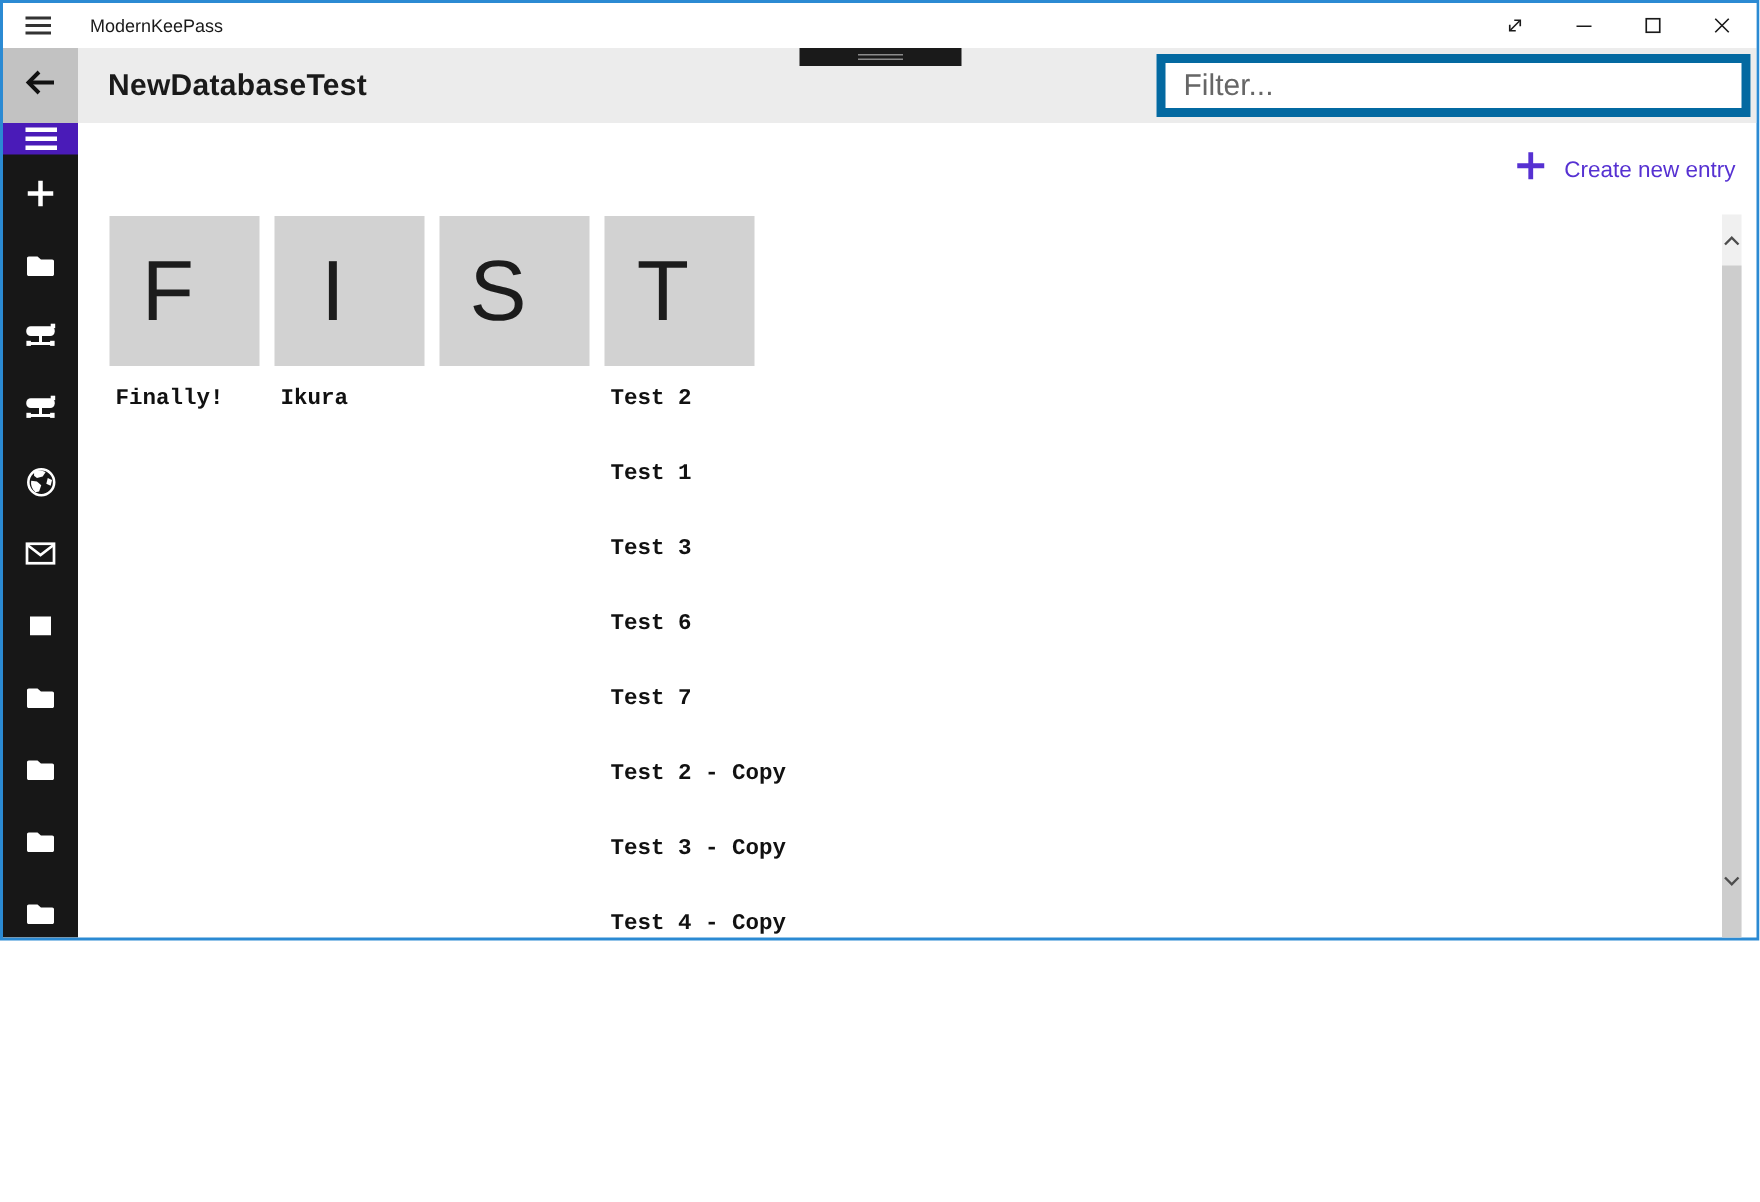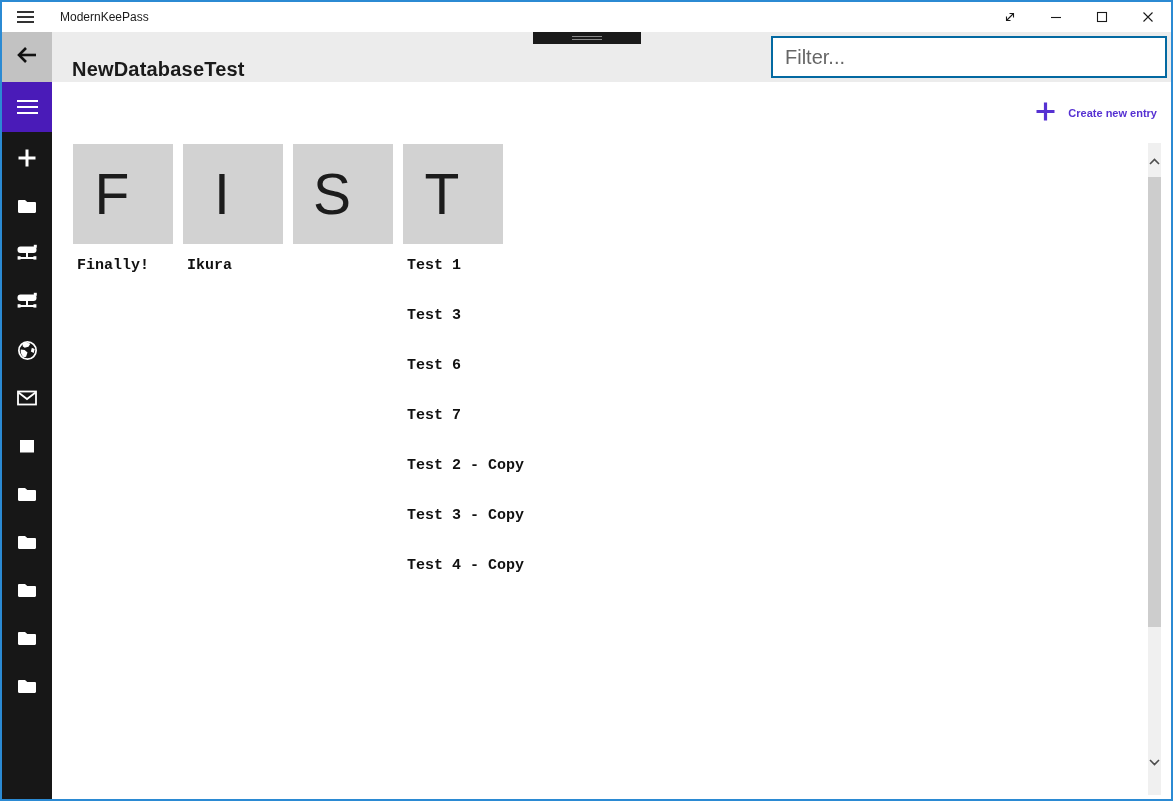--- a/index.html
+++ b/index.html
@@ -1,20 +1,20 @@
 <!DOCTYPE html>
 <html><head>
 <meta charset="utf-8">
 <style>
   * { margin:0; padding:0; box-sizing:border-box; }
   html,body { background:#ffffff; }
   body { width:1173px; height:801px; font-family:"Liberation Sans","DejaVu Sans",sans-serif; }
 
   .window {
-    position:relative; width:1173px; height:801px;
+    position:relative; width:1173px; height:627px;
     border:2px solid #2b8ad3; background:#ffffff; overflow:hidden;
   }
 
   
   .titlebar {
     position:absolute; top:0; left:0; right:0; height:30px;
     background:#ffffff; display:flex; align-items:center;
   }
   .tb-hamburger {
     width:46px; height:30px; display:flex; align-items:center; justify-content:center;
@@ -33,32 +33,32 @@
   
   .header {
     position:absolute; top:30px; left:0; right:0; height:50px;
     background:#ececec;
   }
   .back-button {
     position:absolute; left:0; top:0; width:50px; height:50px;
     background:#c2c2c2; display:flex; align-items:center; justify-content:center;
   }
   .page-title {
-    position:absolute; left:70px; top:12px; height:50px; display:flex; align-items:center;
+    position:absolute; left:70px; top:0; height:50px; display:flex; align-items:center;
     font-size:20px; font-weight:600; color:#1a1a1a; letter-spacing:0.2px;
   }
   .drag-handle {
     position:absolute; left:531px; top:0; width:108px; height:12px;
     background:#1a1a1a; display:flex; flex-direction:column;
     align-items:center; justify-content:center; gap:1.5px;
   }
   .drag-handle i { display:block; width:30px; height:1.5px; background:#8a8a8a; }
   .filter-input {
     position:absolute; right:4px; top:4px; width:396px; height:42px;
-    border:2px solid #0369a1; background:#ffffff;
+    border:6px solid #0369a1; background:#ffffff;
     font-family:"Liberation Sans","DejaVu Sans",sans-serif;
     font-size:20px; font-weight:300; color:#333; padding:0 12px; outline:none;
   }
   .filter-input::placeholder { color:#666666; opacity:1; }
 
   
   .sidebar {
     position:absolute; left:0; top:80px; bottom:0; width:50px;
     background:#171717; display:flex; flex-direction:column;
   }
@@ -72,21 +72,21 @@
   .nav-item {
     width:50px; height:48px; display:flex; align-items:center; justify-content:center;
   }
   .nav-item svg { display:block; }
 
   
   .create-entry {
     position:absolute; top:94px; right:14px; height:34px;
     display:flex; align-items:center; gap:12px; color:#5631d2;
   }
-  .create-entry .label { font-size:11px; font-weight:700; }
+  .create-entry .label { font-size:15px; font-weight:400; }
 
   .groups { position:absolute; left:71px; top:142px; display:flex; align-items:flex-start; }
   .group { margin-right:10px; min-width:100px; }
   .tile {
     width:100px; height:100px; background:#d2d2d2;
     display:flex; align-items:center; justify-content:center;
   }
   .tile span {
     font-size:57px; font-weight:200; color:#1c1c1c; line-height:1;
     transform:translateX(-11px);
@@ -332,20 +332,21 @@
       <div class="tile">
           <span>S</span>
         </div>
     </div>
 
     <div class="group">
       <div class="tile">
           <span>T</span>
         </div>
       <div class="entries">
+        <div class="entry">Test 2</div>
         <div class="entry">Test 1</div>
         <div class="entry">Test 3</div>
         <div class="entry">Test 6</div>
         <div class="entry">Test 7</div>
         <div class="entry">Test 2 - Copy</div>
         <div class="entry">Test 3 - Copy</div>
         <div class="entry">Test 4 - Copy</div>
       </div>
     </div>
 

